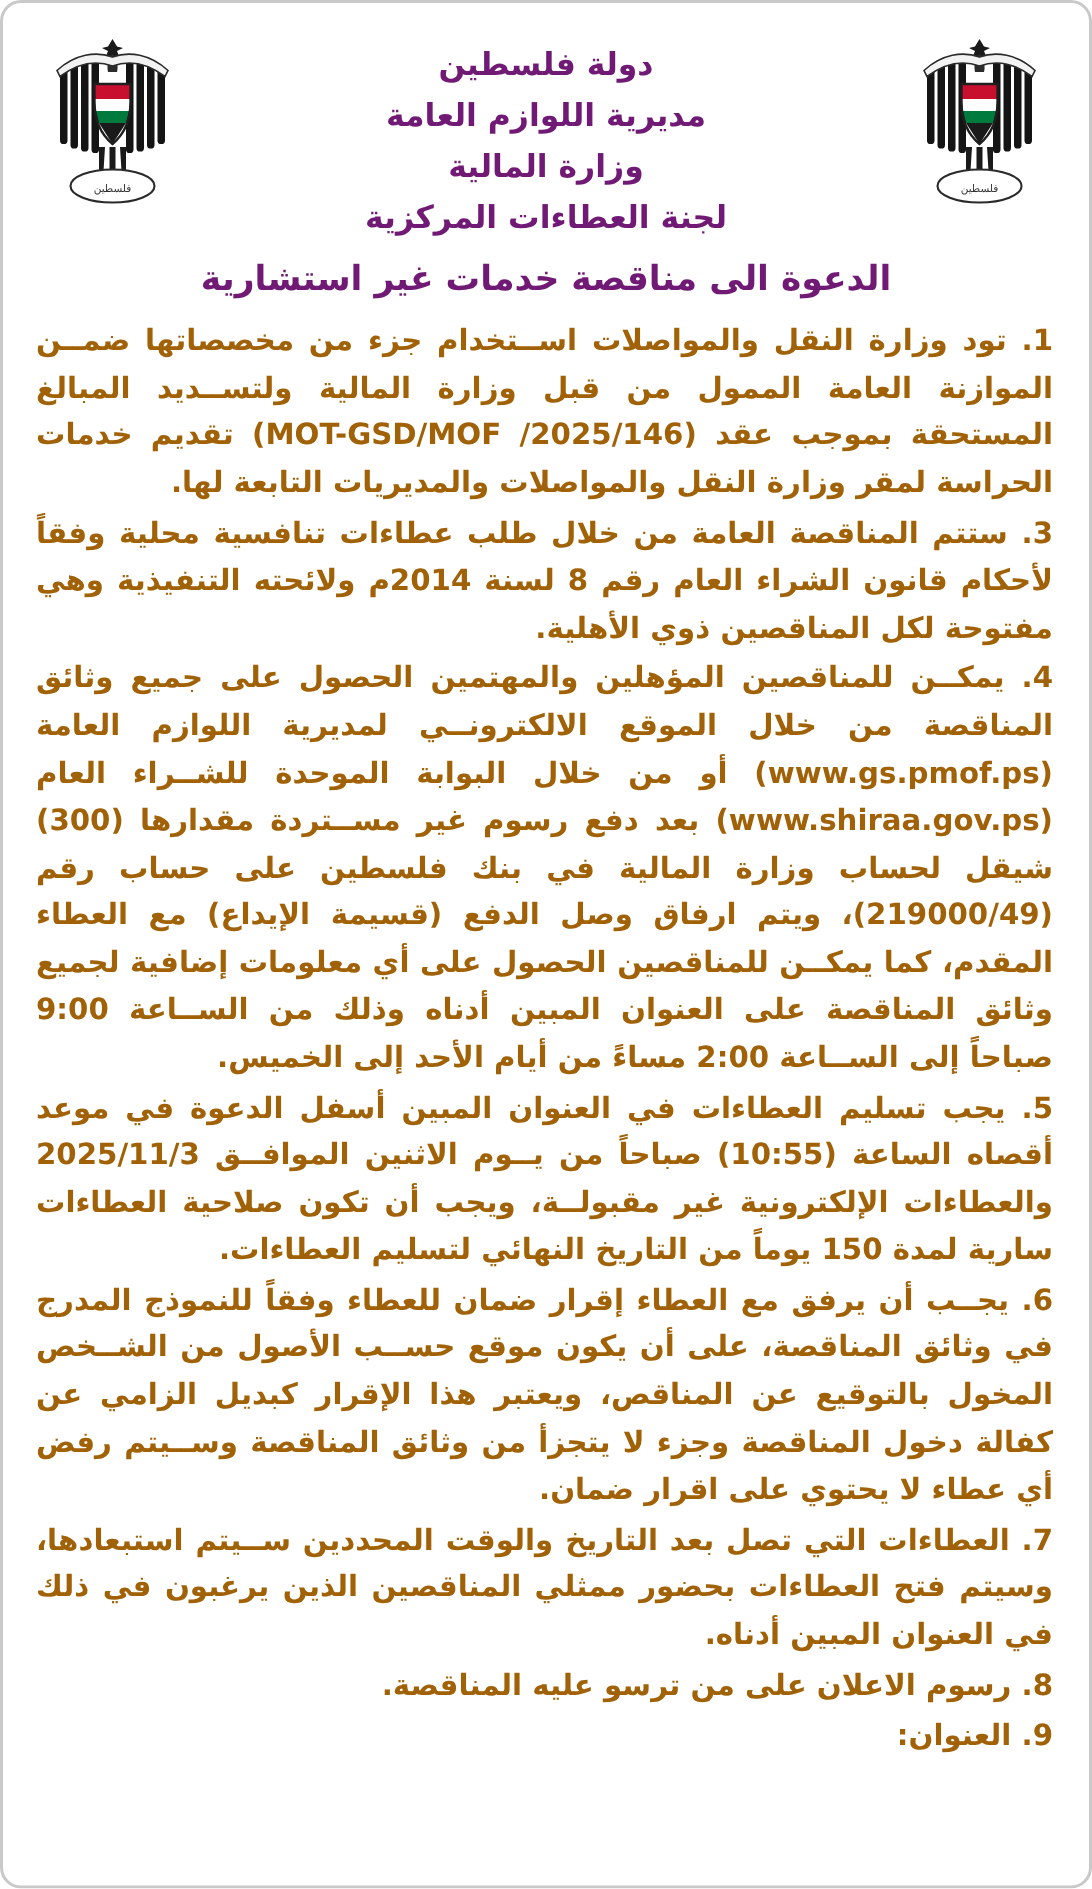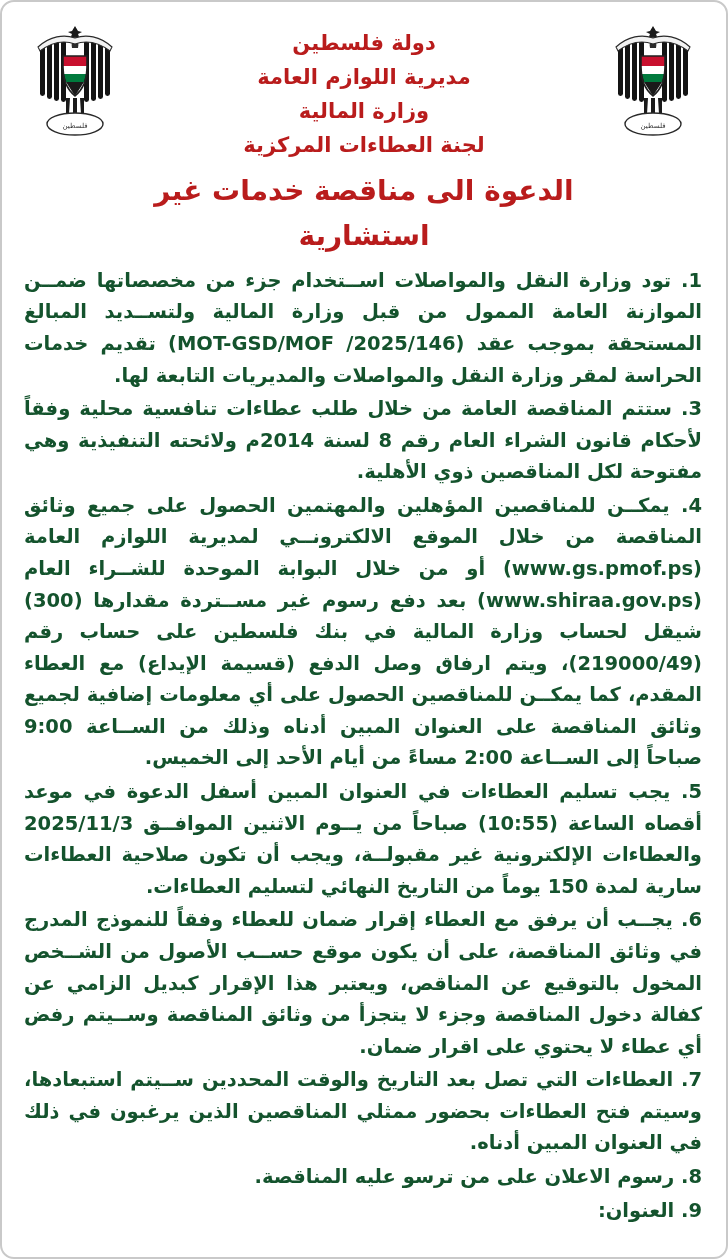--- a/index.html
+++ b/index.html
@@ -42,38 +42,38 @@
   .emblem svg { display: block; width: 100%; height: 100%; }
 
   .header-titles {
     flex: 1 1 auto;
     text-align: center;
     padding-top: 6px;
   }
   .header-titles .line {
     font-size: 21px;
     font-weight: bold;
-    color: #b91c1c;
+    color: #701a75;
     line-height: 1.62;
     letter-spacing: 0;
   }
   .header-titles .line.invite {
-    font-size: 28px;
+    font-size: 23px;
     padding-top: 6px;
   }
 
   
   .content {
     padding: 6px 8px 0 6px;
   }
   .clause {
     display: block;
     font-size: 19.5px;
     font-weight: bold;
-    color: #14532d;
+    color: #a16207;
     line-height: 1.62;
     text-align: justify;
     text-align-last: right;
     margin: 0 0 2px 0;
     padding: 0;
     direction: rtl;
     unicode-bidi: isolate;
   }
   .clause.tight { margin-bottom: 1px; }
 </style>

